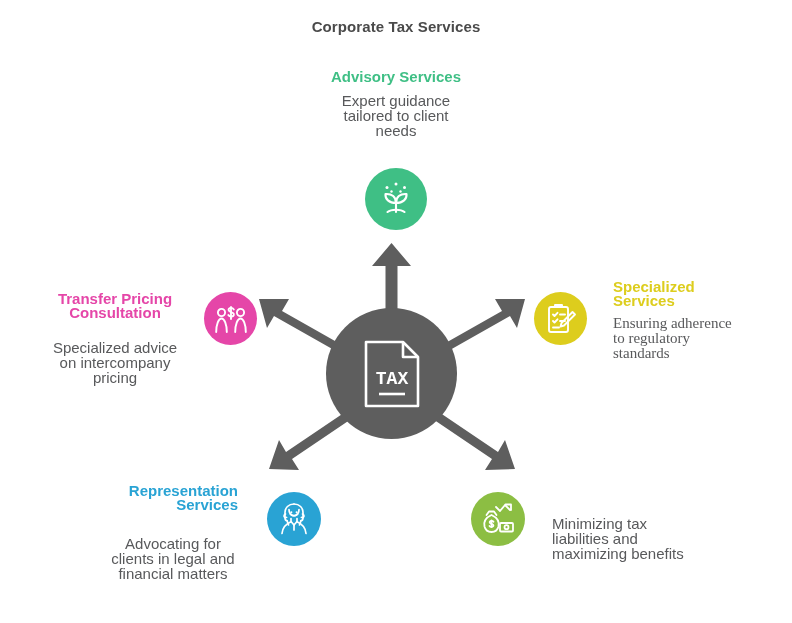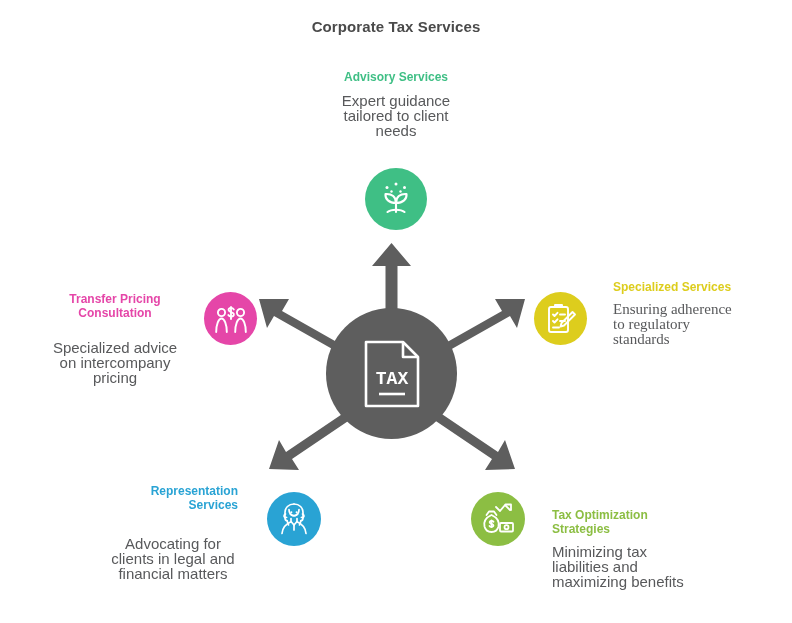--- a/index.html
+++ b/index.html
@@ -73,21 +73,21 @@
 
   .node-adv   { left: 365px; top: 168px; width: 62px;  height: 62px; }
   .node-comp  { left: 534px; top: 292px; width: 53px;  height: 53px; }
   .node-opt   { left: 471px; top: 492px; width: 54px;  height: 54px; }
   .node-rep   { left: 267px; top: 492px; width: 54px;  height: 54px; }
   .node-tpc   { left: 204px; top: 292px; width: 53px;  height: 53px; }
 
   
   .label-block { position: absolute; }
   .label-title {
-    font-size: 12px;
+    font-size: 15px;
     font-weight: bold;
     line-height: 14px;
     margin: 0 0 6px 0;
   }
   .label-desc {
     font-size: 15px;
     line-height: 15px;
     color: #58595b;
     margin: 0;
   }
@@ -193,21 +193,20 @@
       <path d="M6.5 14 L9 10.5 H14 L16.5 14"></path>
       <path d="M11.5 14 C6 16.5 3.5 21 4.5 25.5 C5.5 29.5 9 31 11.5 31 C14 31 17.5 29.5 18.5 25.5 C19.5 21 17 16.5 11.5 14 Z"></path>
       <path d="M11.5 19.5 V26"></path>
       <path d="M13.5 20.8 C13 20 12.2 19.7 11.3 19.8 C10.2 19.9 9.6 20.6 9.7 21.4 C9.9 23 13.2 22.6 13.4 24.3 C13.5 25.2 12.8 25.8 11.7 25.9 C10.8 26 10 25.7 9.5 25"></path>
       <rect x="20" y="22" width="13" height="8.5" rx="1"></rect>
       <circle cx="26.5" cy="26.2" r="2"></circle>
     </g>
   </svg>
 </div>
 <div class="label-block lbl-opt">
-  <div class="label-title" style="color:#8cbe43;">Tax Optimization Strategies</div>
   <div class="label-desc">Minimizing tax liabilities and maximizing benefits</div>
 </div>
 
 <div class="node-circle node-rep" style="background:#29a3d4;">
   <svg width="36" height="36" viewBox="0 0 36 36" xmlns="http://www.w3.org/2000/svg">
     <g fill="none" stroke="#ffffff" stroke-width="1.7" stroke-linecap="round" stroke-linejoin="round">
       <path d="M18 3 C12.5 3 9 6.8 9 11.5 V17 C9 18.5 9.8 19.5 11 19.8"></path>
       <path d="M18 3 C23.5 3 27 6.8 27 11.5 V17 C27 18.5 26.2 19.5 25 19.8"></path>
       <path d="M13 8.5 C13 12 14.8 14.5 18 14.5 C21.2 14.5 23 12 23 8.5"></path>
       <circle cx="15.3" cy="11.3" r="1.1" fill="#ffffff" stroke="none"></circle>

